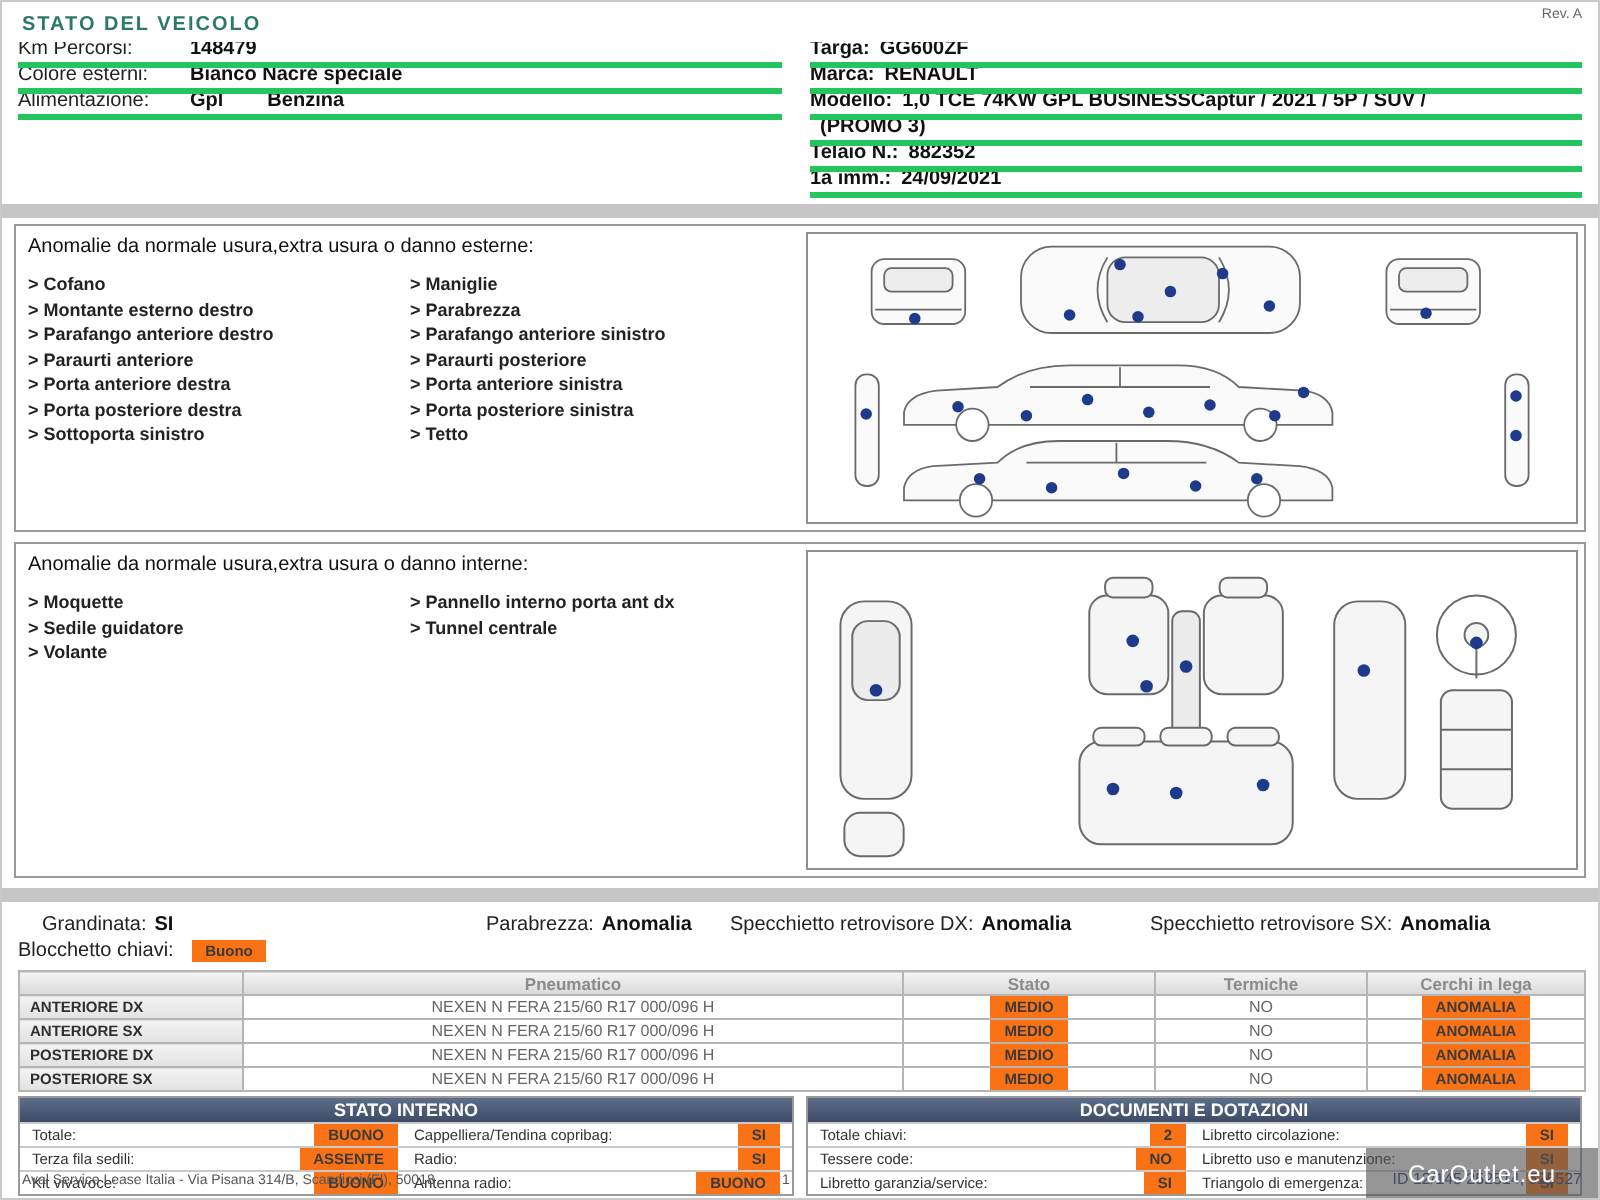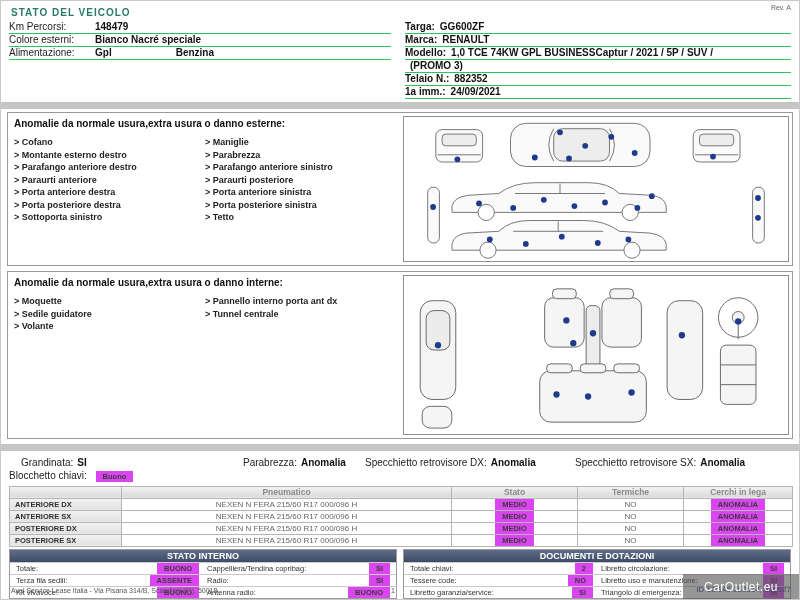--- a/index.html
+++ b/index.html
@@ -3,44 +3,44 @@
 <meta charset="utf-8">
 <style>
   *{box-sizing:border-box;margin:0;padding:0}
   body{background:#e9e9e9;font-family:"Liberation Sans","DejaVu Sans",sans-serif}
   .page{width:800px;height:600px;background:#fff;position:relative;overflow:hidden;border:1px solid #c9c9c9;margin:0 auto}
   .title{color:#2b7a68;font-size:10px;font-weight:bold;letter-spacing:1px;padding:6px 0 3px 10px}
   .rev{position:absolute;top:3px;right:8px;font-size:7px;color:#666}
   .info{display:flex;padding:0 8px;align-items:flex-start}
   .info-left{width:382px;margin-right:14px}
   .info-right{flex:1}
-  .info-row{display:flex;align-items:center;border-bottom:1px solid #22c55e;font-size:10px;height:13px;line-height:12px;overflow:hidden}
+  .info-row{display:flex;align-items:flex-end;border-bottom:3px solid #22c55e;font-size:10px;height:13px;line-height:12px;overflow:hidden}
   .info-left .lbl{width:86px;color:#222;flex:none}
   .info-right .lbl{font-weight:bold;margin-right:5px;color:#111}
   .val{font-weight:bold;color:#111}
-  .val2{margin-left:64px}
+  .val2{margin-left:22px}
   .band{height:7px;background:#c6c6c6;margin:3px 0}
   .anomaly-section{border:1px solid #999;margin:0 6px 5px;display:flex;padding:3px;gap:4px}
   .sec-ext{height:154px}
   .sec-int{height:168px}
   .anomaly-left{width:388px;padding:2px 3px;flex:none}
-  .anomaly-head{font-size:10px;font-weight:bold;color:#111;margin-bottom:7px}
+  .anomaly-head{font-size:10px;font-weight:normal;color:#111;margin-bottom:7px}
   .cols{display:flex}
   .col{width:50%}
   .item{font-size:9px;font-weight:bold;color:#222;line-height:12.5px;white-space:nowrap}
   .item::before{content:"> "}
   .diagram-box{flex:1;border:1px solid #8f8f8f;background:#fff}
   .diagram-box svg{width:100%;height:100%;display:block}
   .summary-line{display:flex;padding:3px 20px 1px;font-size:10px;align-items:baseline}
   .summary-line .sl{color:#222}
   .summary-line .sv{font-weight:bold;color:#111;margin-left:4px}
   .pair-w0{width:222px}.pair-w1{width:122px}.pair-w2{width:210px}
   .keyline{padding:1px 8px 2px;font-size:10px;color:#222}
   .keyline .chip{margin-left:6px}
-  .chip{display:inline-block;background:#d946ef;color:#3a3a3a;font-size:7.5px;font-weight:bold;line-height:9px;padding:1px 7px;vertical-align:middle;min-width:18px;text-align:center}
+  .chip{display:inline-block;background:#f97316;color:#3a3a3a;font-size:7.5px;font-weight:bold;line-height:9px;padding:1px 7px;vertical-align:middle;min-width:18px;text-align:center}
   table.tires{border-collapse:collapse;margin:2px 8px;width:784px}
   .tires th{background:linear-gradient(#f4f4f4,#d9d9d9);border:1px solid #b5b5b5;color:#8b8b8b;font-size:8.5px;font-weight:bold;height:12px}
   .tires td{border:1px solid #b5b5b5;font-size:8px;color:#666;text-align:center;height:11px;padding:0 2px}
   .tires td.pos{background:linear-gradient(#f2f2f2,#e2e2e2);color:#2e2e2e;font-weight:bold;text-align:left;padding-left:5px;font-size:7.5px}
   .c-pos{width:112px}.c-tyre{width:330px}.c-stato{width:126px}.c-term{width:106px}
   .bottom{display:flex;gap:6px;margin:2px 8px 0;align-items:flex-start}
   .btable{flex:1;border:1px solid #9a9a9a;background:#fff}
   .bar{background:linear-gradient(#5e6d89,#3d4b66);color:#fff;font-size:9px;font-weight:bold;text-align:center;height:12px;line-height:12px}
   .brow{display:flex;border-top:1px solid #c9c9c9;min-height:10px;align-items:center;padding:0 2px}
   .fpair{flex:1;display:flex;justify-content:space-between;align-items:center;padding:0 4px;font-size:7.5px}

